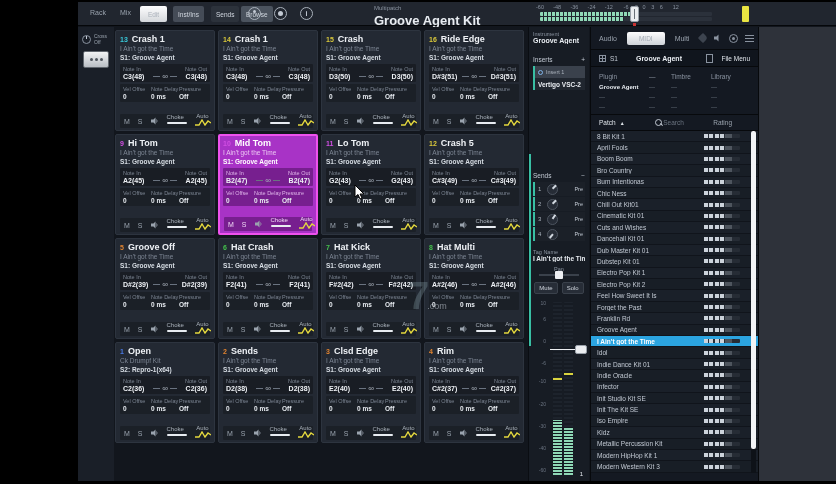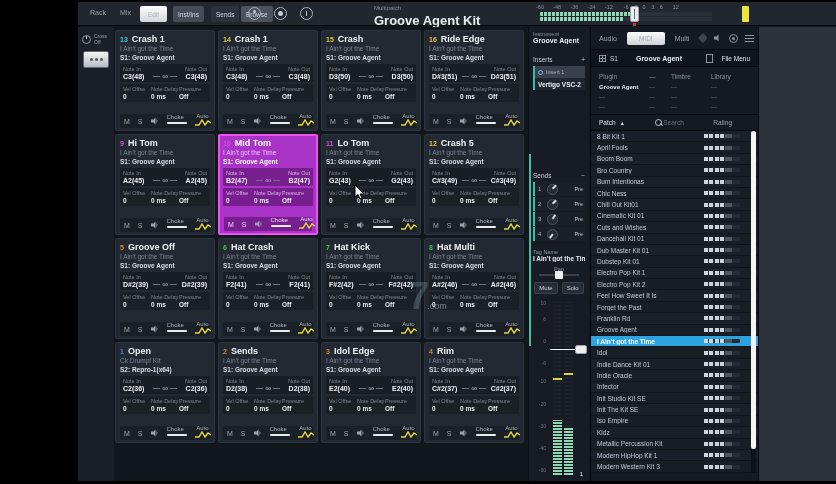--- a/index.html
+++ b/index.html
@@ -922,21 +922,21 @@
         <svg width="16" height="7" viewBox="0 0 16 7" style="display:block">
           <polyline points="0,6 4,6 7,1 10,6 13,2 16,4" fill="none" stroke="#e4d83e" stroke-width="1.4"></polyline>
         </svg>
       </span>
     </div>
   </div>
 
   <div class="pad">
     <div class="pad-hd">
       <span class="pad-num" style="color: rgb(224, 131, 47);">3</span>
-      <span class="pad-name">Idol Edge</span>
+      <span class="pad-name">Clsd Edge</span>
     </div>
     <div class="pad-sub">I Ain't got the Time</div>
     <div class="pad-eng">S1: Groove Agent</div>
     <div class="pad-note">
       <div class="nrow lbl">
         <span>Note In</span>
         <span>Note Out</span>
       </div>
       <div class="nrow val">
         <span class="nv nin">E2(40)</span>

